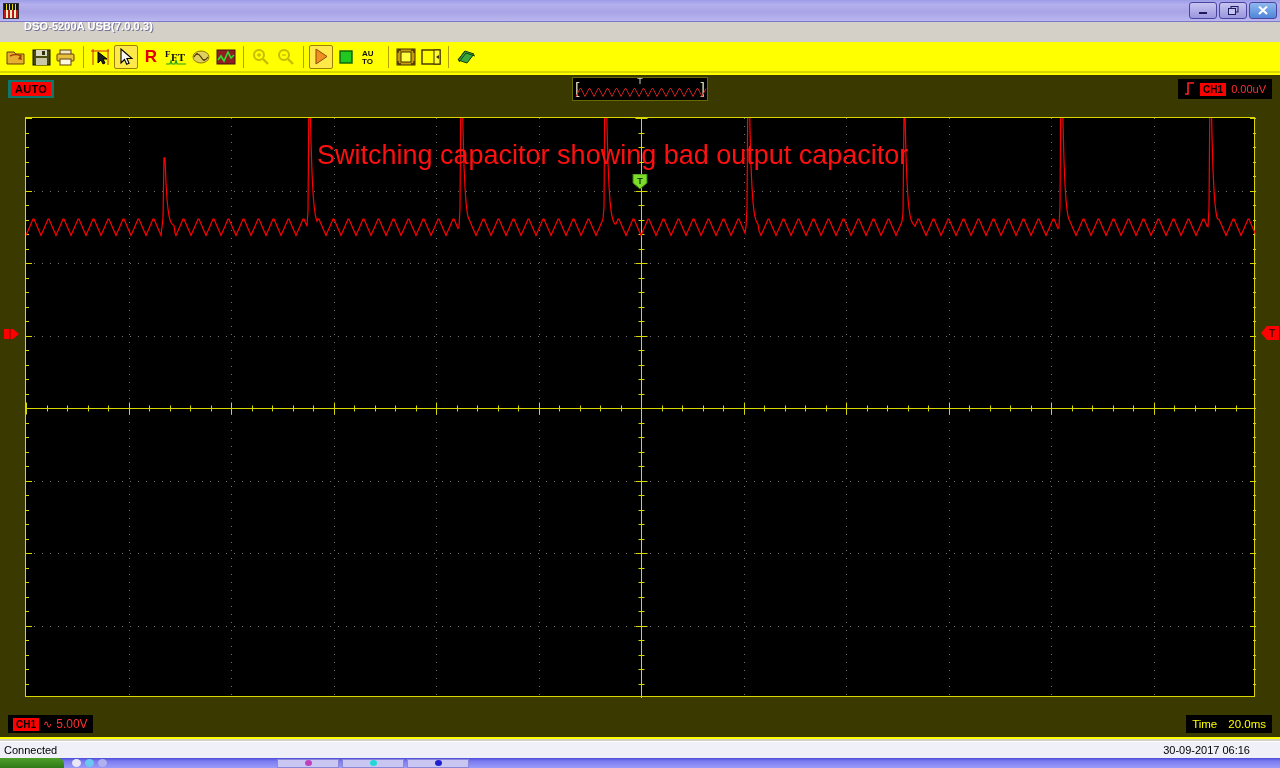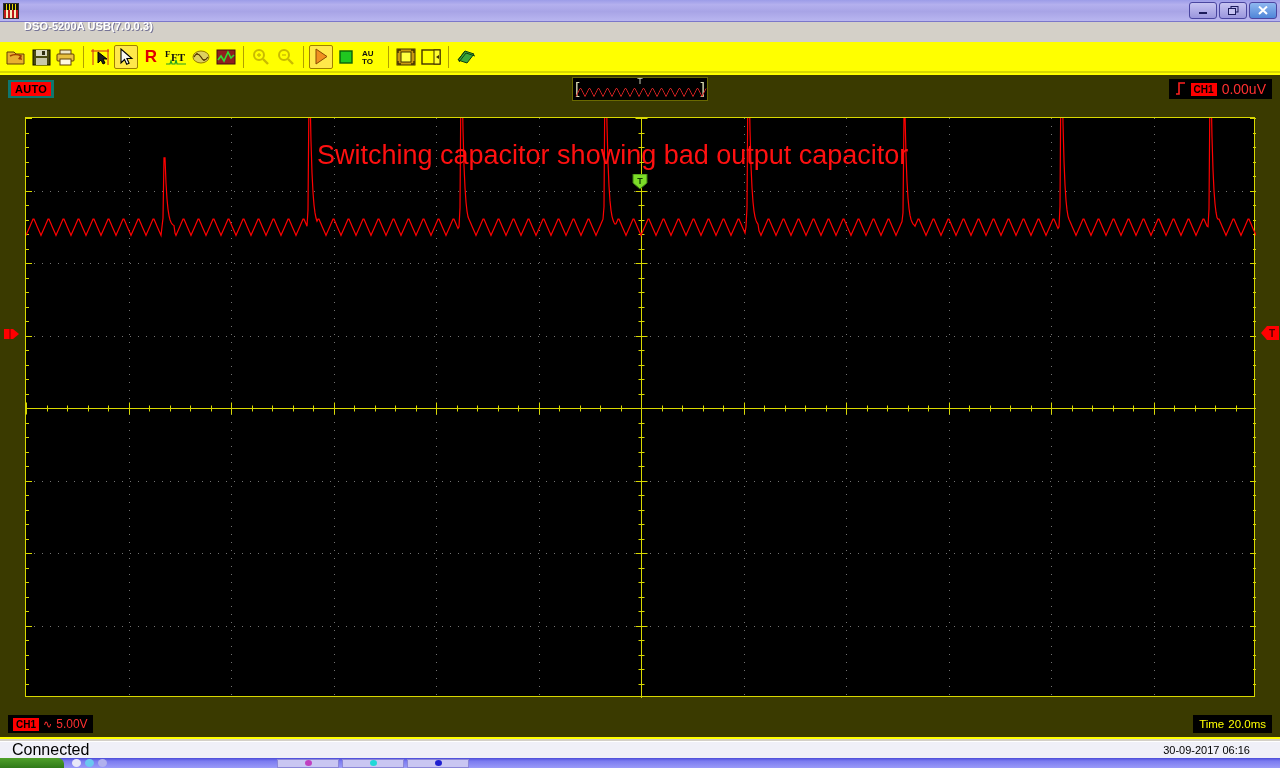--- a/index.html
+++ b/index.html
@@ -126,21 +126,21 @@
   }
   .trigstate {
     position:absolute; right: 8px; top: 4px; height: 20px;
     background:#000; display:flex; align-items:center; gap:5px; padding: 0 6px;
   }
   .trigstate .edge { color:#ff2020; font-size:13px; font-weight:bold; line-height:1; }
   .trigstate .ch-badge {
     background:#ff0000; color:#000; font-size:10px; font-weight:bold;
     padding:0 3px; line-height:13px;
   }
-  .trigstate .lvl { color:#ff3030; font-size:14px; }
+  .trigstate .lvl { color:#ff3030; font-size:11px; }
 
   
   .grat-wrap {
     position: absolute; left: 25px; top: 42px; width: 1230px; height: 655px;
   }
   .grat {
     position: absolute; left:0; top:0; width: 1230px; height: 580px;
     background: #000;
     border: 1px solid #d8d800;
   }
@@ -155,31 +155,31 @@
     display:flex; align-items:center; gap:4px; padding: 0 5px;
   }
   .ch-readout .ch-badge {
     background:#ff0000; color:#000; font-size:10px; font-weight:bold;
     padding:0 3px; line-height:13px;
   }
   .ch-readout .coupling { color:#ff3030; font-size:11px; line-height:1; }
   .ch-readout .volts { color:#ff3030; font-size:12px; }
   .time-readout {
     position:absolute; right: 8px; top: 2px; height:18px; background:#000;
-    display:flex; align-items:center; gap:4px; padding: 0 6px;
+    display:flex; align-items:center; gap:11px; padding: 0 6px;
   }
   .time-readout span { color:#ffff00; font-size:11.5px; }
 
   
   .statusbar {
     position: absolute; left:0; top: 741px; width:1280px; height: 17px;
     background: #f0f0f8; border-top: 1px solid #fff;
     display:flex; align-items:center;
   }
-  .statusbar .st-left { font-size:16px; color:#000; padding-left:12px; }
+  .statusbar .st-left { font-size:11px; color:#000; padding-left:4px; }
   .statusbar .st-right { margin-left:auto; font-size:11px; color:#000; padding-right:30px; }
 
   
   .taskbar {
     position:absolute; left:0; top:758px; width:1280px; height:10px;
     background: linear-gradient(to bottom,#4a4ad8 0%, #7b7bf0 30%, #9a9af8 100%);
     display:flex; align-items:center;
   }
   .tb-start {
     width:64px; height:10px;

